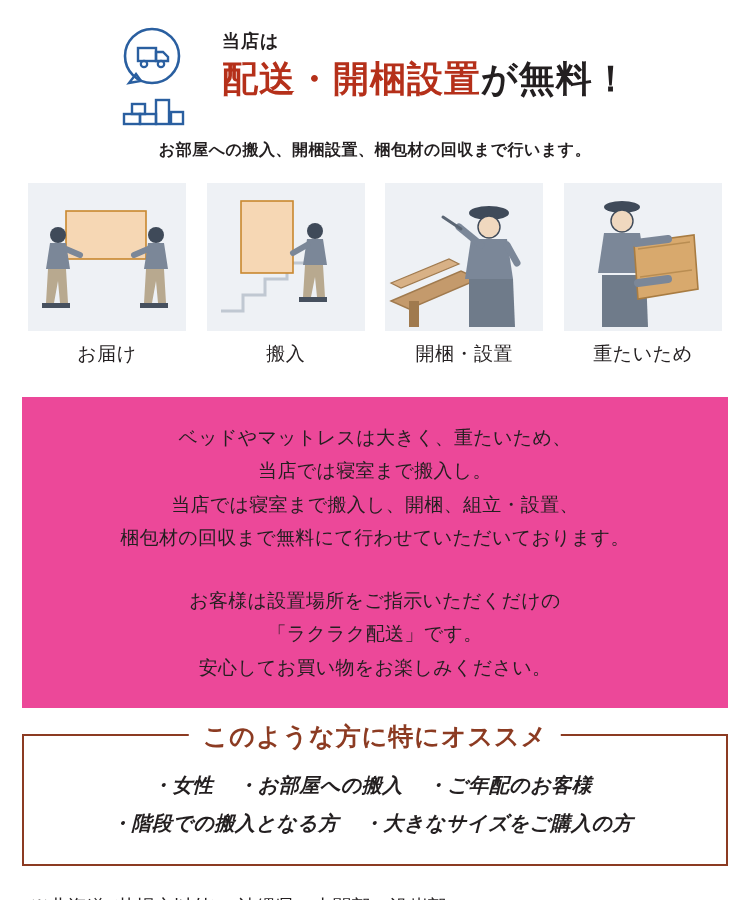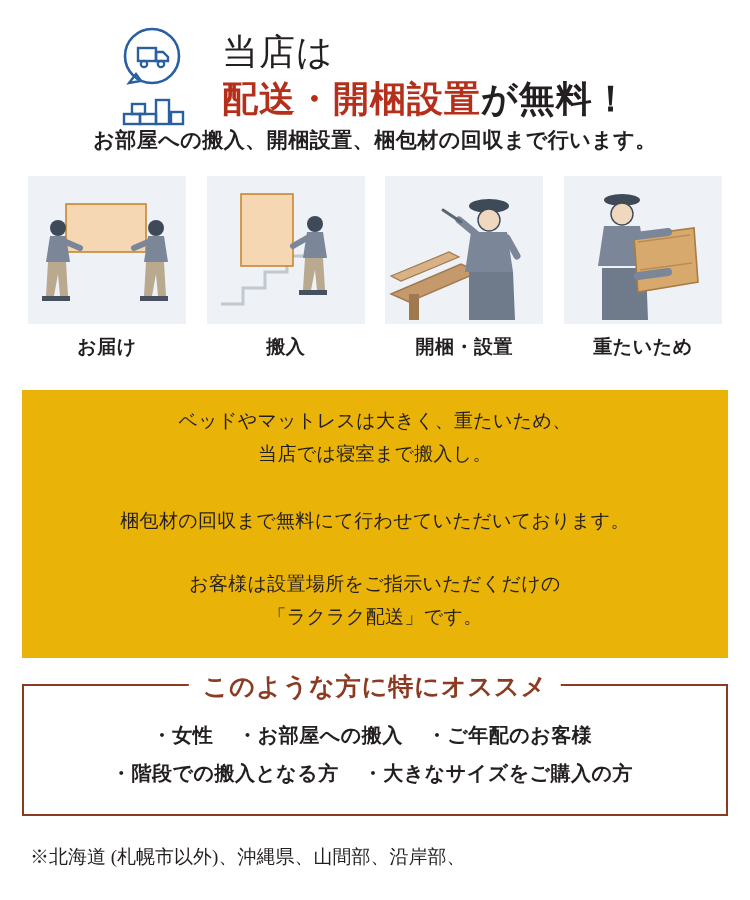--- a/index.html
+++ b/index.html
@@ -23,73 +23,74 @@
     position: relative;
     margin-left: 80px;
     margin-top: 2px;
     flex: 0 0 auto;
   }
   .headline-block {
     margin-left: 16px;
     padding-top: 8px;
   }
   .headline-top {
-    font-size: 36px;
-    font-weight: normal;
+    font-size: 18px;
+    font-weight: bold;
     letter-spacing: 1px;
     color: #231f20;
     line-height: 1.1;
   }
   .headline-main {
     font-size: 36px;
     font-weight: bold;
     letter-spacing: 1px;
     line-height: 1.15;
     margin-top: 6px;
     white-space: nowrap;
   }
   .headline-main .red { color: #b5301a; }
   .headline-main .blk { color: #231f20; }
 
   .subhead {
     text-align: center;
-    font-size: 21px;
+    font-size: 16px;
     font-weight: bold;
     letter-spacing: .5px;
+    margin-top: 14px;
     color: #231f20;
   }
 
   
   .steps {
     display: flex;
     justify-content: space-between;
     padding: 0 28px;
     margin-top: 22px;
   }
   .step { width: 158px; }
   .step-img {
     width: 158px; height: 148px;
     background: #eef1f5;
     position: relative;
     overflow: hidden;
   }
   .step-label {
     text-align: center;
     font-size: 19px;
-    font-weight: bold;
+    font-weight: normal;
     margin-top: 10px;
     letter-spacing: .5px;
     color: #231f20;
   }
 
   
   .note {
     margin: 30px 22px 0 22px;
-    background: #eab308;
-    padding: 14px 10px 24px 10px;
+    background: #ec4899;
+    padding: 24px 10px 24px 10px;
     text-align: center;
     font-size: 19px;
     line-height: 1.75;
     color: #231f20;
     letter-spacing: .3px;
   }
   .note p + p { margin-top: 30px; }
 
   
   .recommend {
@@ -111,21 +112,21 @@
     letter-spacing: 1px;
     white-space: nowrap;
   }
   .rec-line {
     font-size: 20px;
     font-weight: bold;
     color: #231f20;
     letter-spacing: .5px;
     line-height: 1.9;
   }
-  .rec-line span { display: inline-block; }
+  .rec-line span { display: inline-block; font-style: italic; }
   .rec-line .gap { width: 24px; }
 
   
   .footnote {
     margin: 24px 22px 0 30px;
     font-family: "Liberation Serif", serif;
     font-size: 19px;
     line-height: 1.75;
     color: #231f20;
   }
@@ -258,26 +259,27 @@
       </div>
       <div class="step-label">重たいため</div>
     </div>
 
   </div>
 
   <div class="note">
     <p>
       <span>ベッドやマットレスは大きく、重たいため、</span><br>
       <span>当店では寝室まで搬入し。</span><br>
-      <br>
+      <span>当店では寝室まで搬入し、開梱、組立・設置、</span><br>
       <span>梱包材の回収まで無料にて行わせていただいております。</span>
     </p>
     <p>
       <span>お客様は設置場所をご指示いただくだけの</span><br>
       <span>「ラクラク配送」です。</span><br>
+      <span>安心してお買い物をお楽しみください。</span>
     </p>
   </div>
 
   <div class="recommend">
     <div class="recommend-title">このような方に特にオススメ</div>
     <div class="rec-line">
       <span>・女性</span><span class="gap"></span><span>・お部屋への搬入</span><span class="gap"></span><span>・ご年配のお客様</span>
     </div>
     <div class="rec-line">
       <span>・階段での搬入となる方</span><span class="gap"></span><span>・大きなサイズをご購入の方</span>

